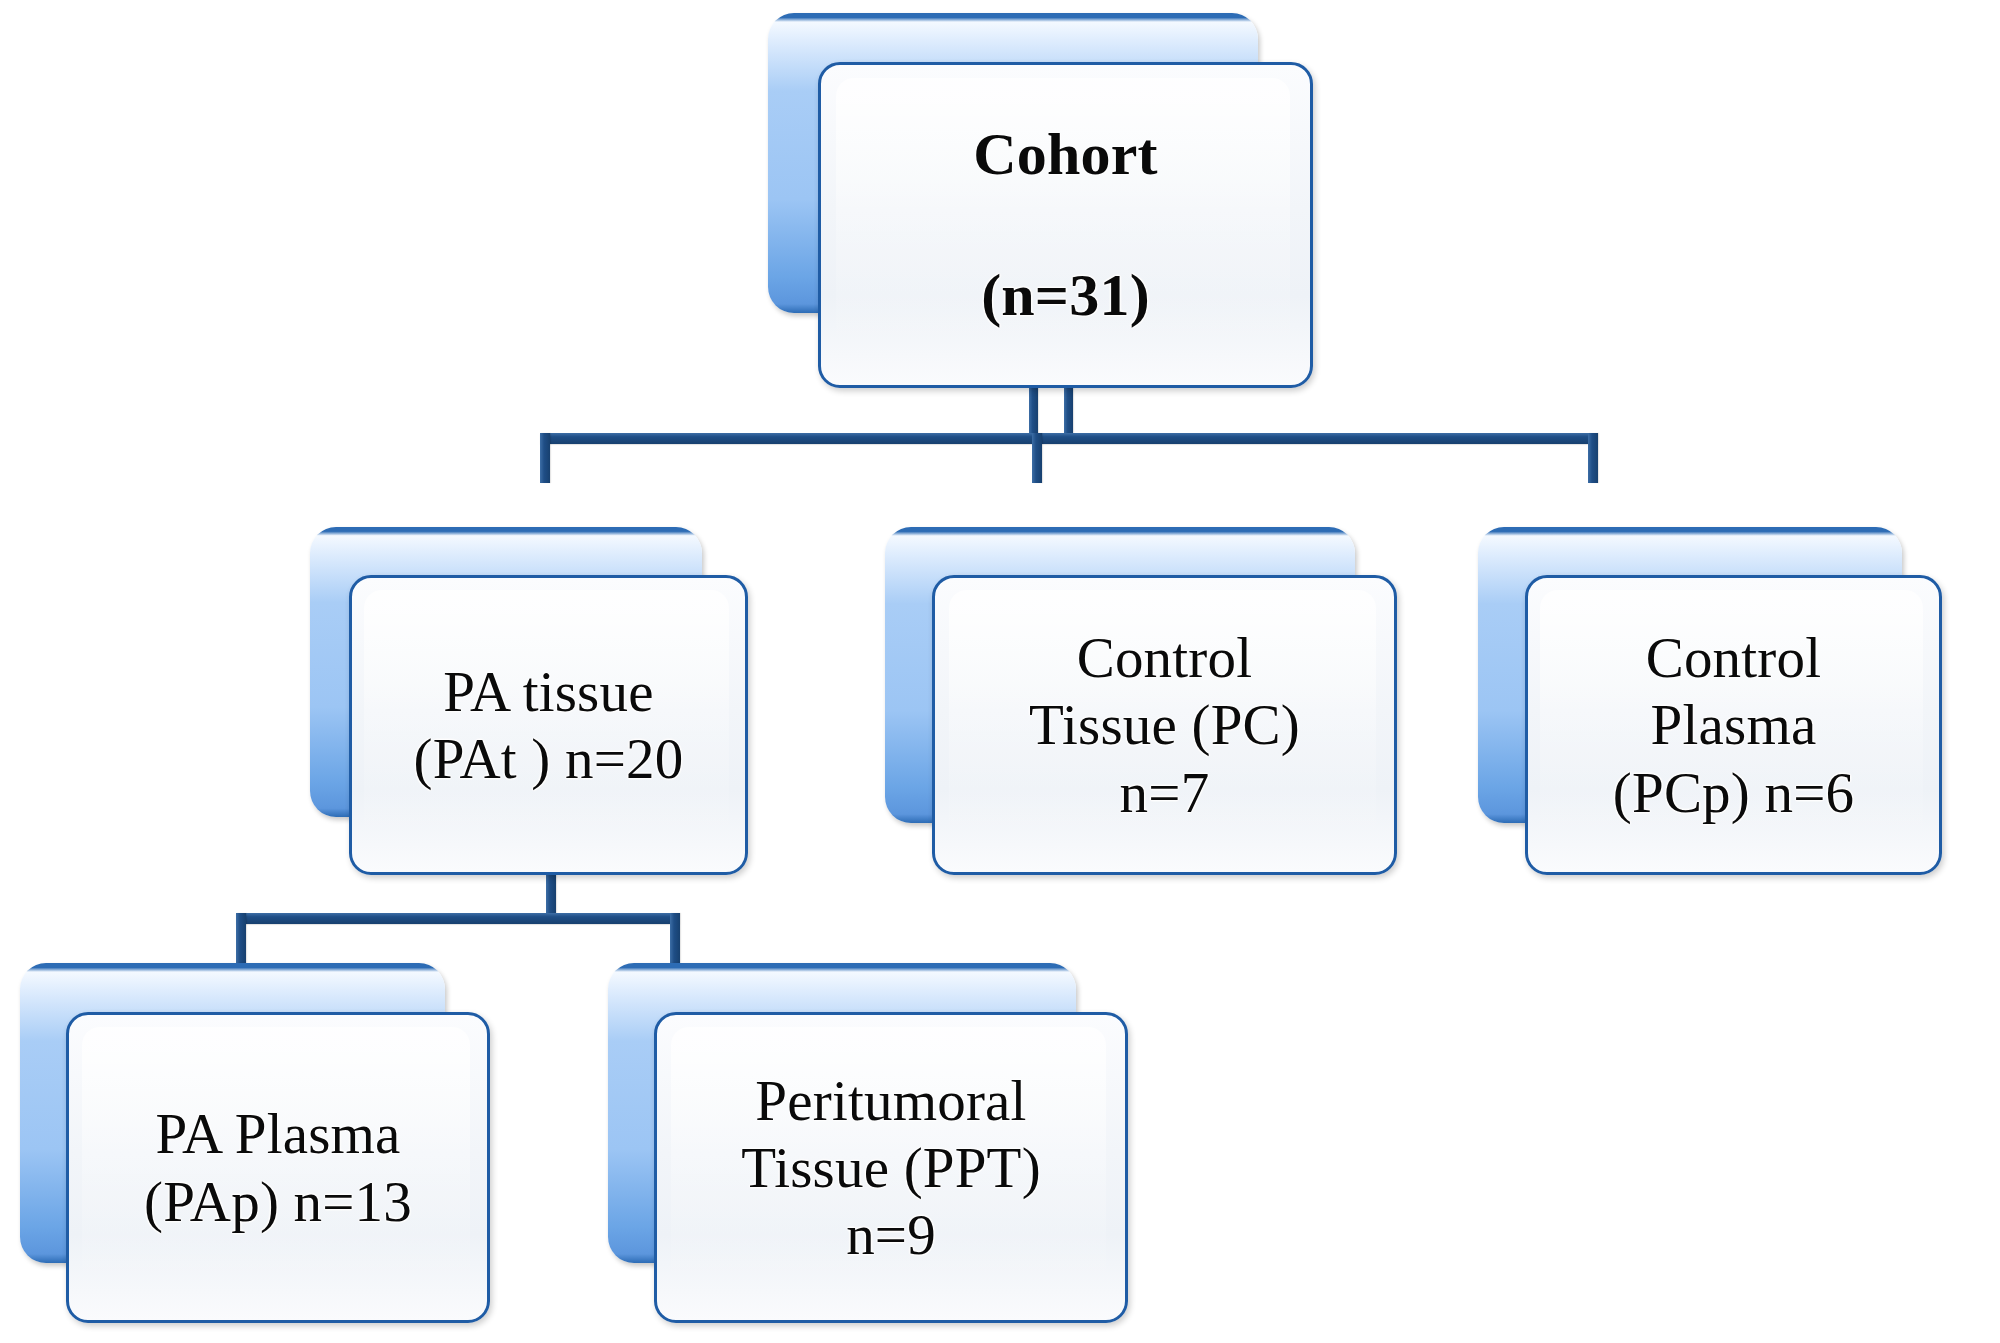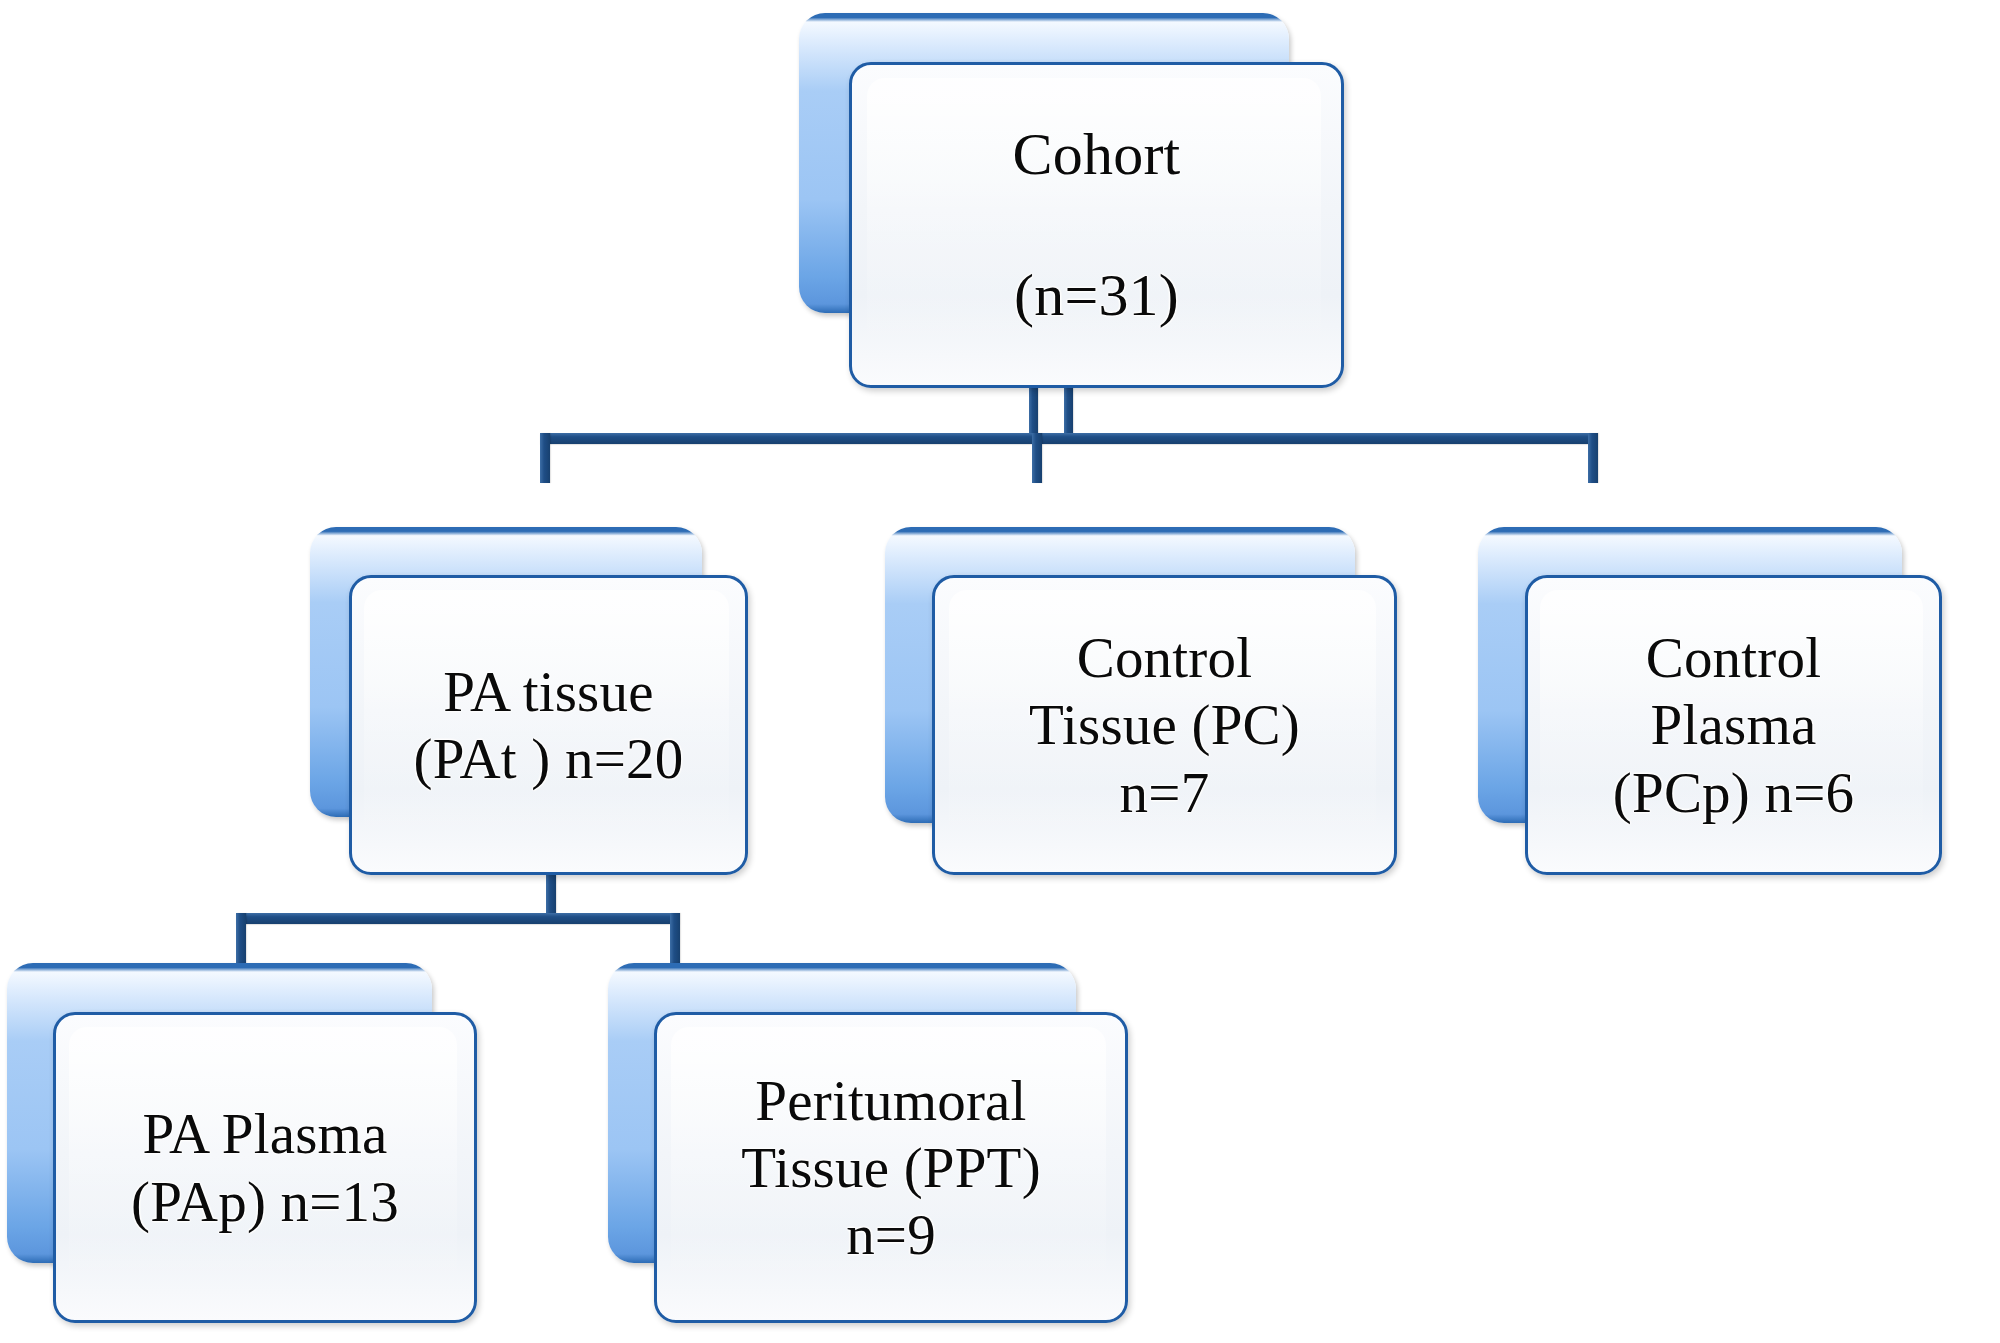--- a/index.html
+++ b/index.html
@@ -82,21 +82,21 @@
   <div class="conn h" style="left:540px;top:433px;width:1058px;height:11px;"></div>
   <div class="conn v" style="left:540px;top:433px;width:10px;height:50px;"></div>
   <div class="conn v" style="left:1032px;top:433px;width:10px;height:50px;"></div>
   <div class="conn v" style="left:1588px;top:433px;width:10px;height:50px;"></div>
 
   <div class="conn v" style="left:546px;top:866px;width:10px;height:56px;"></div>
   <div class="conn h" style="left:236px;top:913px;width:444px;height:11px;"></div>
   <div class="conn v" style="left:236px;top:913px;width:10px;height:57px;"></div>
   <div class="conn v" style="left:670px;top:913px;width:10px;height:57px;"></div>
 
-  <div class="node" style="left:799px;top:13px;width:545px;height:279px;">
+  <div class="node" style="left:768px;top:13px;width:545px;height:279px;font-weight:bold;">
     <div class="back" style="width:490px;height:300px;"></div>
     <div class="front" style="left:50px;top:49px;width:495px;height:326px;">
       <div class="label" style="font-size:60px;">Cohort
 
 (n=31)</div>
     </div>
   </div>
 
   <div class="node" style="left:310px;top:527px;width:438px;height:350px;">
     <div class="back" style="width:392px;height:290px;"></div>
@@ -117,21 +117,21 @@
 
   <div class="node" style="left:1478px;top:527px;width:464px;height:350px;">
     <div class="back" style="width:424px;height:296px;"></div>
     <div class="front" style="left:47px;top:48px;width:417px;height:300px;">
       <div class="label" style="font-size:57px;">Control
 Plasma
 (PCp) n=6</div>
     </div>
   </div>
 
-  <div class="node" style="left:7px;top:963px;width:470px;height:364px;">
+  <div class="node" style="left:20px;top:963px;width:470px;height:364px;">
     <div class="back" style="width:425px;height:300px;"></div>
     <div class="front" style="left:46px;top:49px;width:424px;height:311px;">
       <div class="label" style="font-size:57px;">PA Plasma
 (PAp) n=13</div>
     </div>
   </div>
 
   <div class="node" style="left:608px;top:963px;width:419px;height:360px;">
     <div class="back" style="width:468px;height:300px;"></div>
     <div class="front" style="left:46px;top:49px;width:474px;height:311px;">

